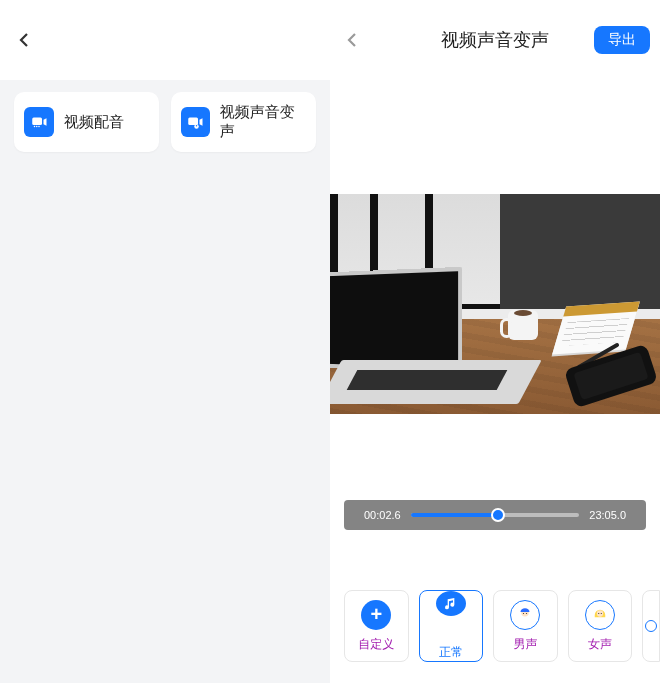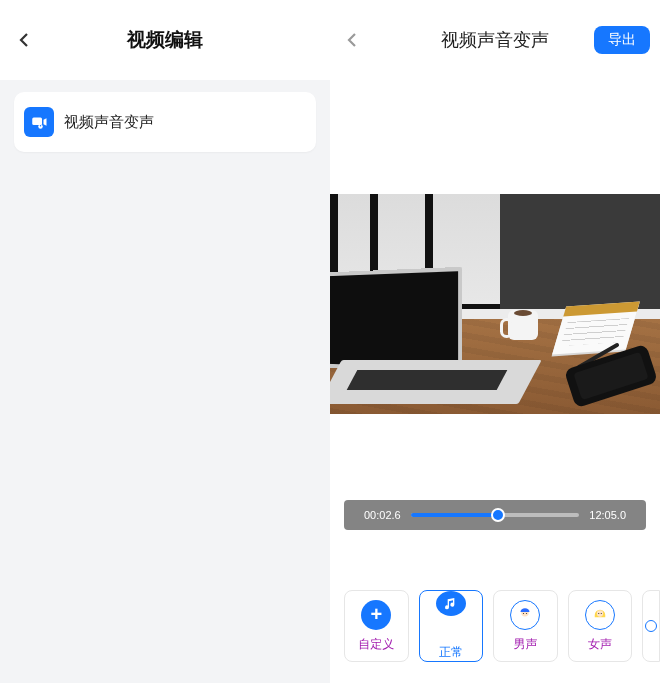--- a/index.html
+++ b/index.html
@@ -80,23 +80,34 @@
 
 <div class="wrap">
 
   <div class="pane left">
     <div class="l-header">
       <div class="back-l">
         <svg width="16" height="16" viewBox="0 0 16 16">
             <polyline class="chev" points="11,2 5,8 11,14"></polyline>
           </svg>
       </div>
-      <div class="title">视频编辑</div>
     </div>
     <div class="cards">
+      <div class="card">
+        <div class="cicon">
+          <svg width="18" height="18" viewBox="0 0 24 24" fill="#fff">
+              <rect x="3" y="6" width="13" height="10" rx="2"></rect>
+              <path d="M18 9 l4 -2 v10 l-4 -2 Z"></path>
+              <circle cx="6" cy="18" r="1"></circle>
+              <circle cx="9" cy="18" r="1"></circle>
+              <circle cx="12" cy="18" r="1"></circle>
+            </svg>
+        </div>
+        <div class="clabel">视频配音</div>
+      </div>
       <div class="card">
         <div class="cicon">
           <svg width="18" height="18" viewBox="0 0 24 24" fill="#fff">
               <rect x="3" y="6" width="13" height="10" rx="2"></rect>
               <path d="M18 9 l4 -2 v10 l-4 -2 Z"></path>
               <circle cx="14" cy="18" r="3" fill="#fff"></circle>
               <circle cx="14" cy="17" r="1" fill="#1677ff"></circle>
             </svg>
         </div>
         <div class="clabel">视频声音变声</div>
@@ -135,21 +146,21 @@
           </div>
       </div>
     </div>
 
     <div class="playbar">
       <span>00:02.6</span>
       <div class="track">
         <div class="track-fill" style="width:52%"></div>
         <div class="thumb" style="left:52%"></div>
       </div>
-      <span>12:05.0</span>
+      <span>23:05.0</span>
     </div>
 
     <div class="voice-row">
       <div class="vopt">
         <div class="vicon plus">+</div>
         <div class="vlabel">自定义</div>
       </div>
       <div class="vopt sel">
         <div class="vicon note">
           <svg width="16" height="16" viewBox="0 0 24 24" fill="#fff">

